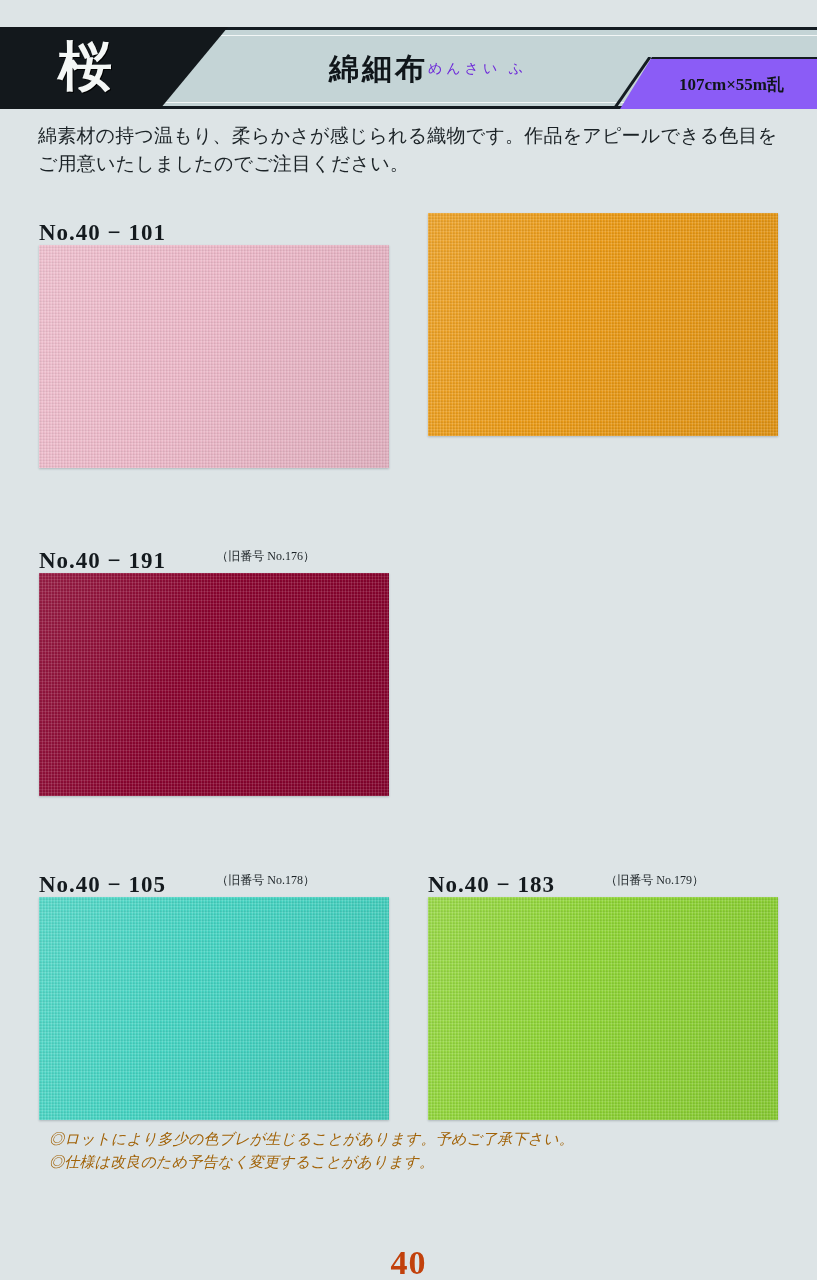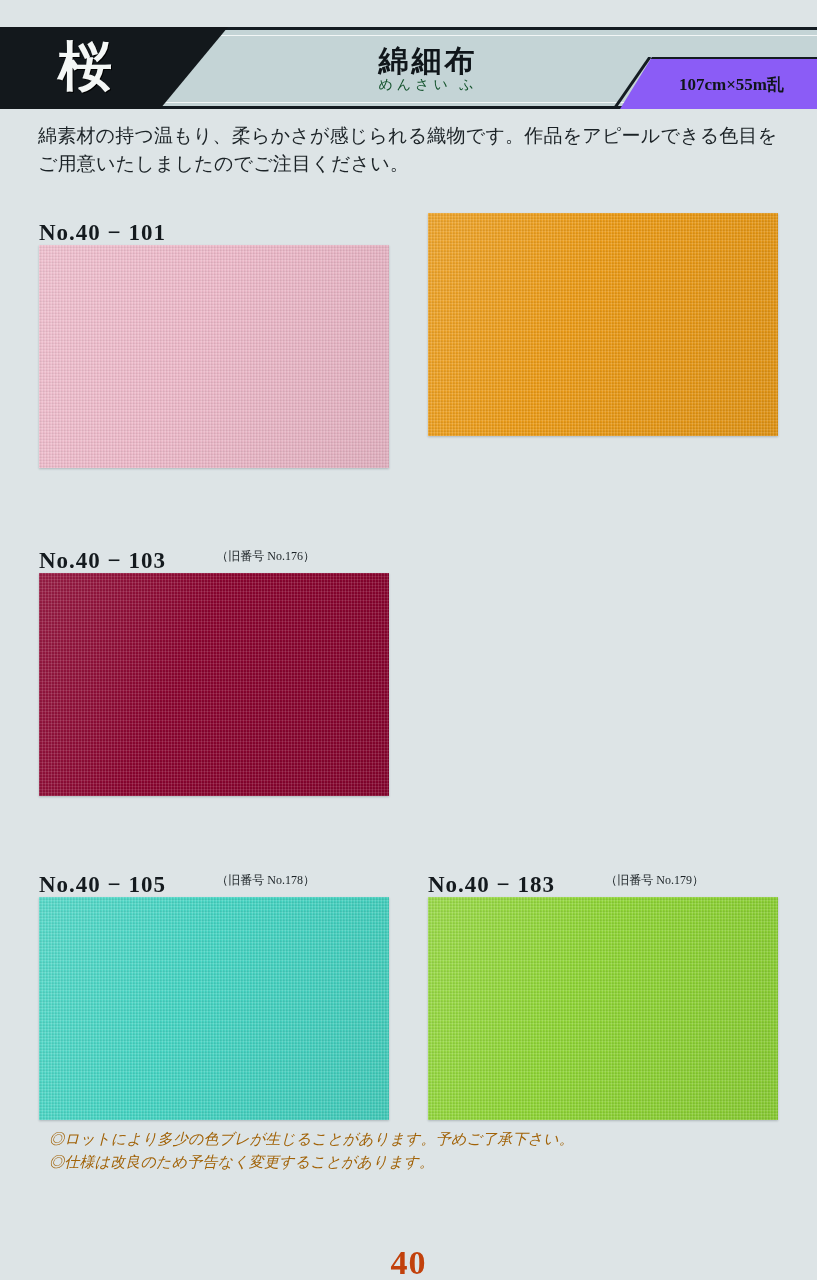--- a/index.html
+++ b/index.html
@@ -43,28 +43,28 @@
     font-weight:700;
     line-height:1;
     margin-left:58px;
     margin-top:-2px;
     letter-spacing:0;
     text-shadow:1px 1px 0 #000;
   }
   
   .title-wrap{
     position:absolute;left:228px;top:0;width:400px;height:82px;
-    display:flex;flex-direction:column;align-items:center;justify-content:center;
+    display:flex;flex-direction:row;align-items:center;justify-content:center;
   }
   .title-main{
     font-size:30px;font-weight:700;letter-spacing:3px;line-height:1.02;
     color:#10161a;margin-top:2px;
   }
   .title-kana{
-    font-size:14px;letter-spacing:4px;line-height:1.1;margin-top:1px;color:#14532d;
+    font-size:14px;letter-spacing:4px;line-height:1.1;margin-top:1px;color:#6d28d9;
   }
   
   .spec-box{
     position:absolute;right:0;top:30px;width:197px;height:52px;
     background:#8b5cf6;
     border-top:2px solid #141c22;
     box-sizing:border-box;
     clip-path:polygon(32px 0,197px 0,197px 52px,0 52px);
     display:flex;align-items:center;justify-content:center;
   }
@@ -168,21 +168,21 @@
     </div>
     <div class="swatch" style="background: rgb(237, 185, 201);"></div>
   </div>
 
   <div class="cell r0 c1">
     <div class="swatch" style="background: rgb(234, 154, 22);"></div>
   </div>
 
   <div class="cell r1 c0">
     <div class="cell-head">
-      <span class="cell-code">No.40 − 103</span>
+      <span class="cell-code">No.40 − 191</span>
       <span class="cell-old">（旧番号 No.176）</span>
     </div>
     <div class="swatch" style="background: rgb(138, 4, 47);"></div>
   </div>
 
 
   <div class="cell r2 c0">
     <div class="cell-head">
       <span class="cell-code">No.40 − 105</span>
       <span class="cell-old">（旧番号 No.178）</span>

